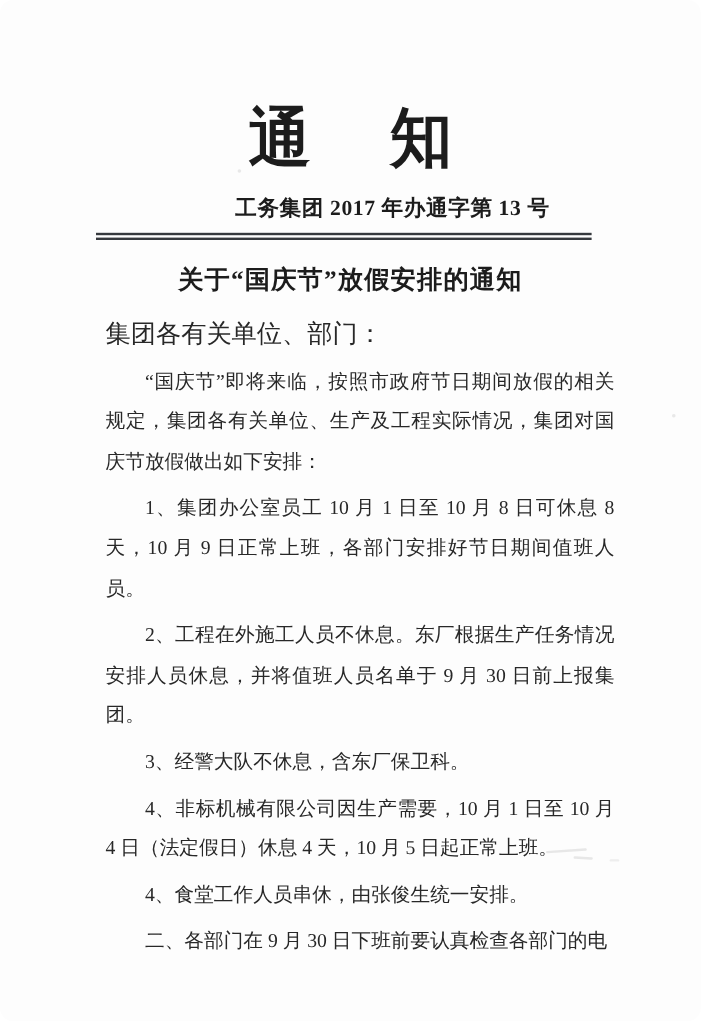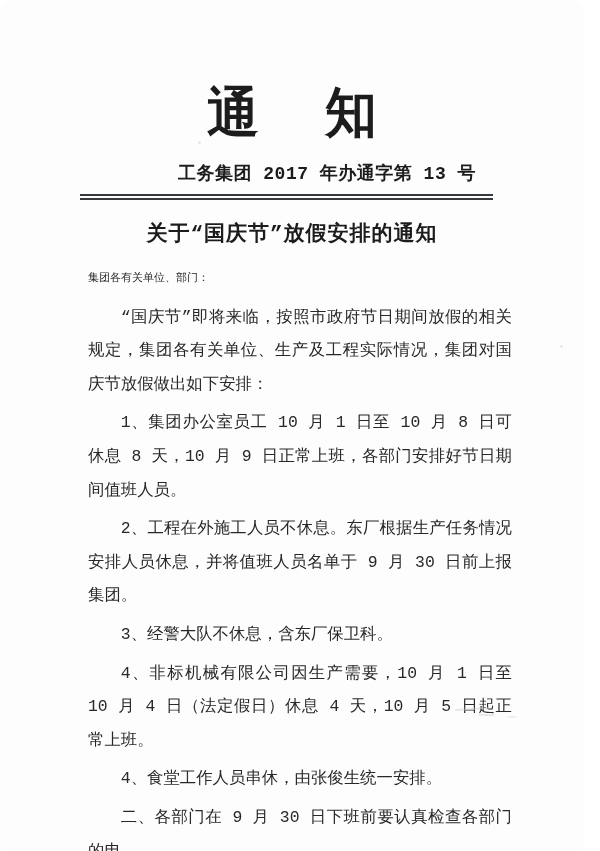--- a/index.html
+++ b/index.html
@@ -6,21 +6,21 @@
     margin: 0;
     padding: 0;
     background: #ffffff;
   }
   .page {
     position: relative;
     width: 584px;
     height: 851px;
     background: var(--color-paper, #fdfdfd);
     overflow: hidden;
-    font-family: Liberation Mono, monospace;
+    font-family: Liberation Serif, serif;
     color: var(--color-ink, #282828);
     border-radius: 11px;
   }
   
   .big-title {
     position: absolute;
     top: 90px;
     left: 0;
     width: 100%;
     margin: 0;
@@ -73,21 +73,21 @@
   }
   
   .body-block {
     position: absolute;
     top: 262px;
     left: 88px;
     width: 424px;
   }
   .salutation {
     margin: 0 0 5px 0;
-    font-size: 11px;
+    font-size: 21px;
     line-height: 33.6px;
     text-align: justify;
   }
   .para {
     margin: 0 0 5px 0;
     font-size: 16.4px;
     line-height: 33.6px;
     text-align: justify;
     text-indent: 2em;
   }

